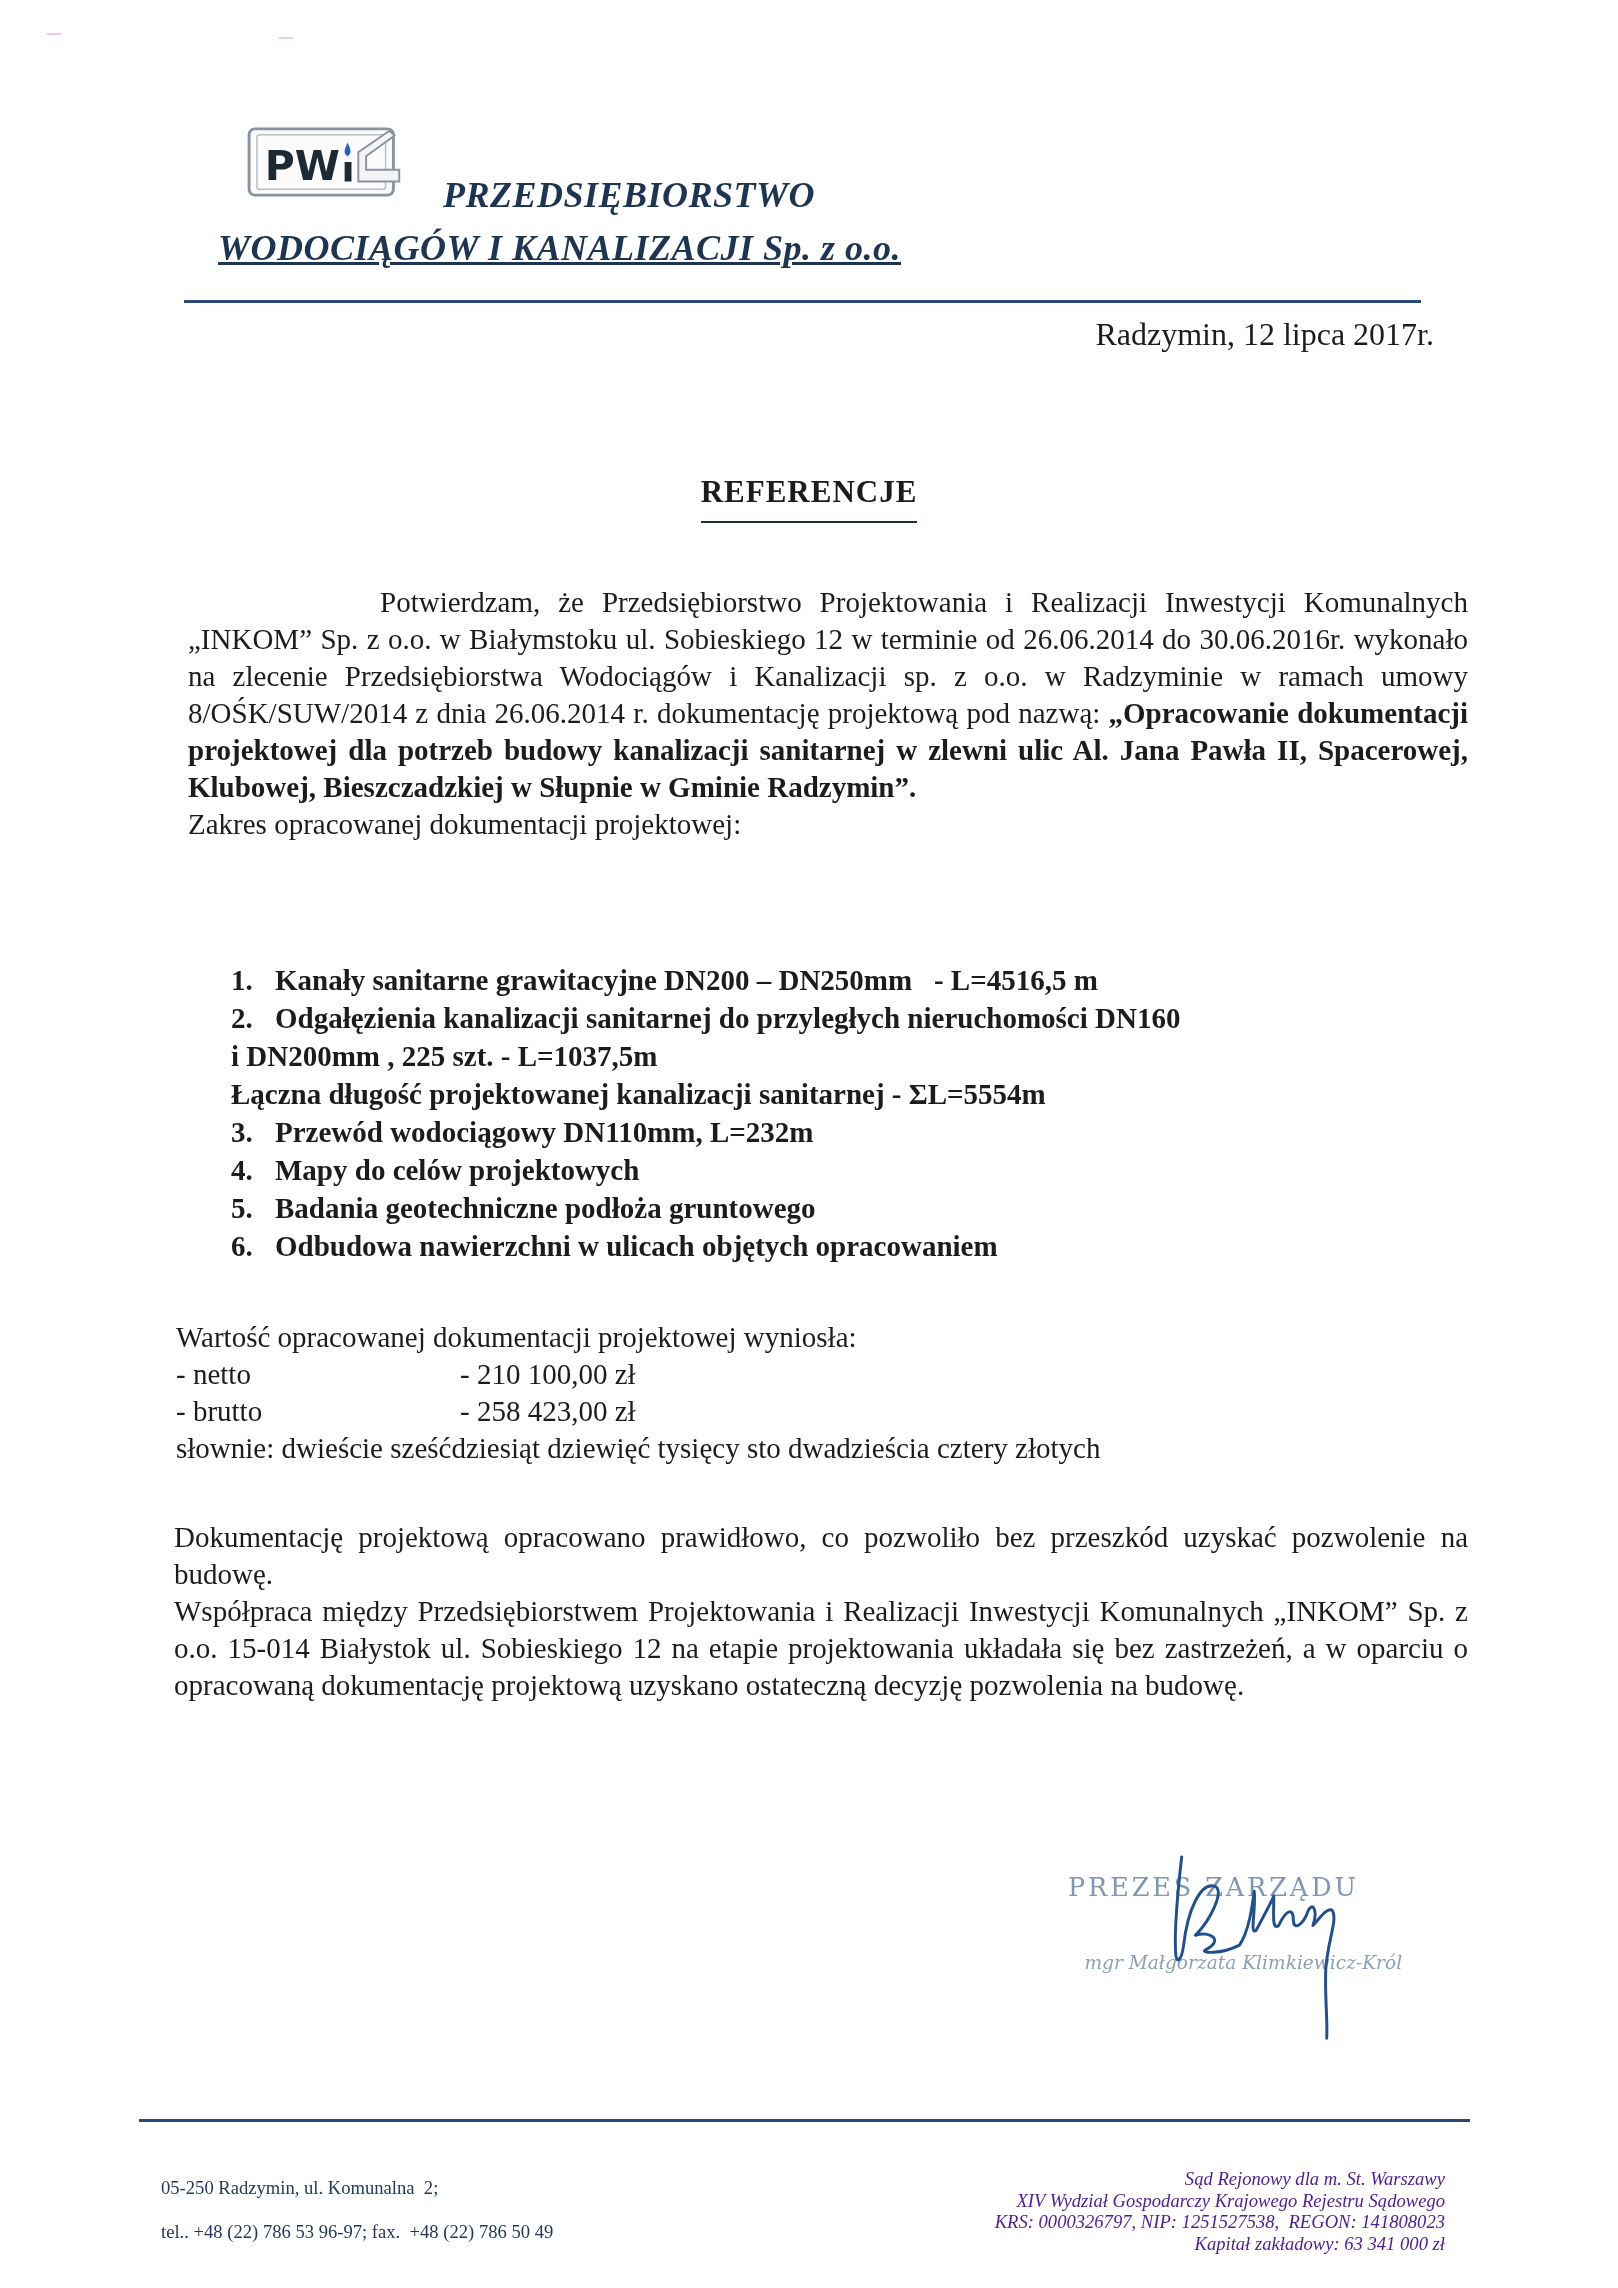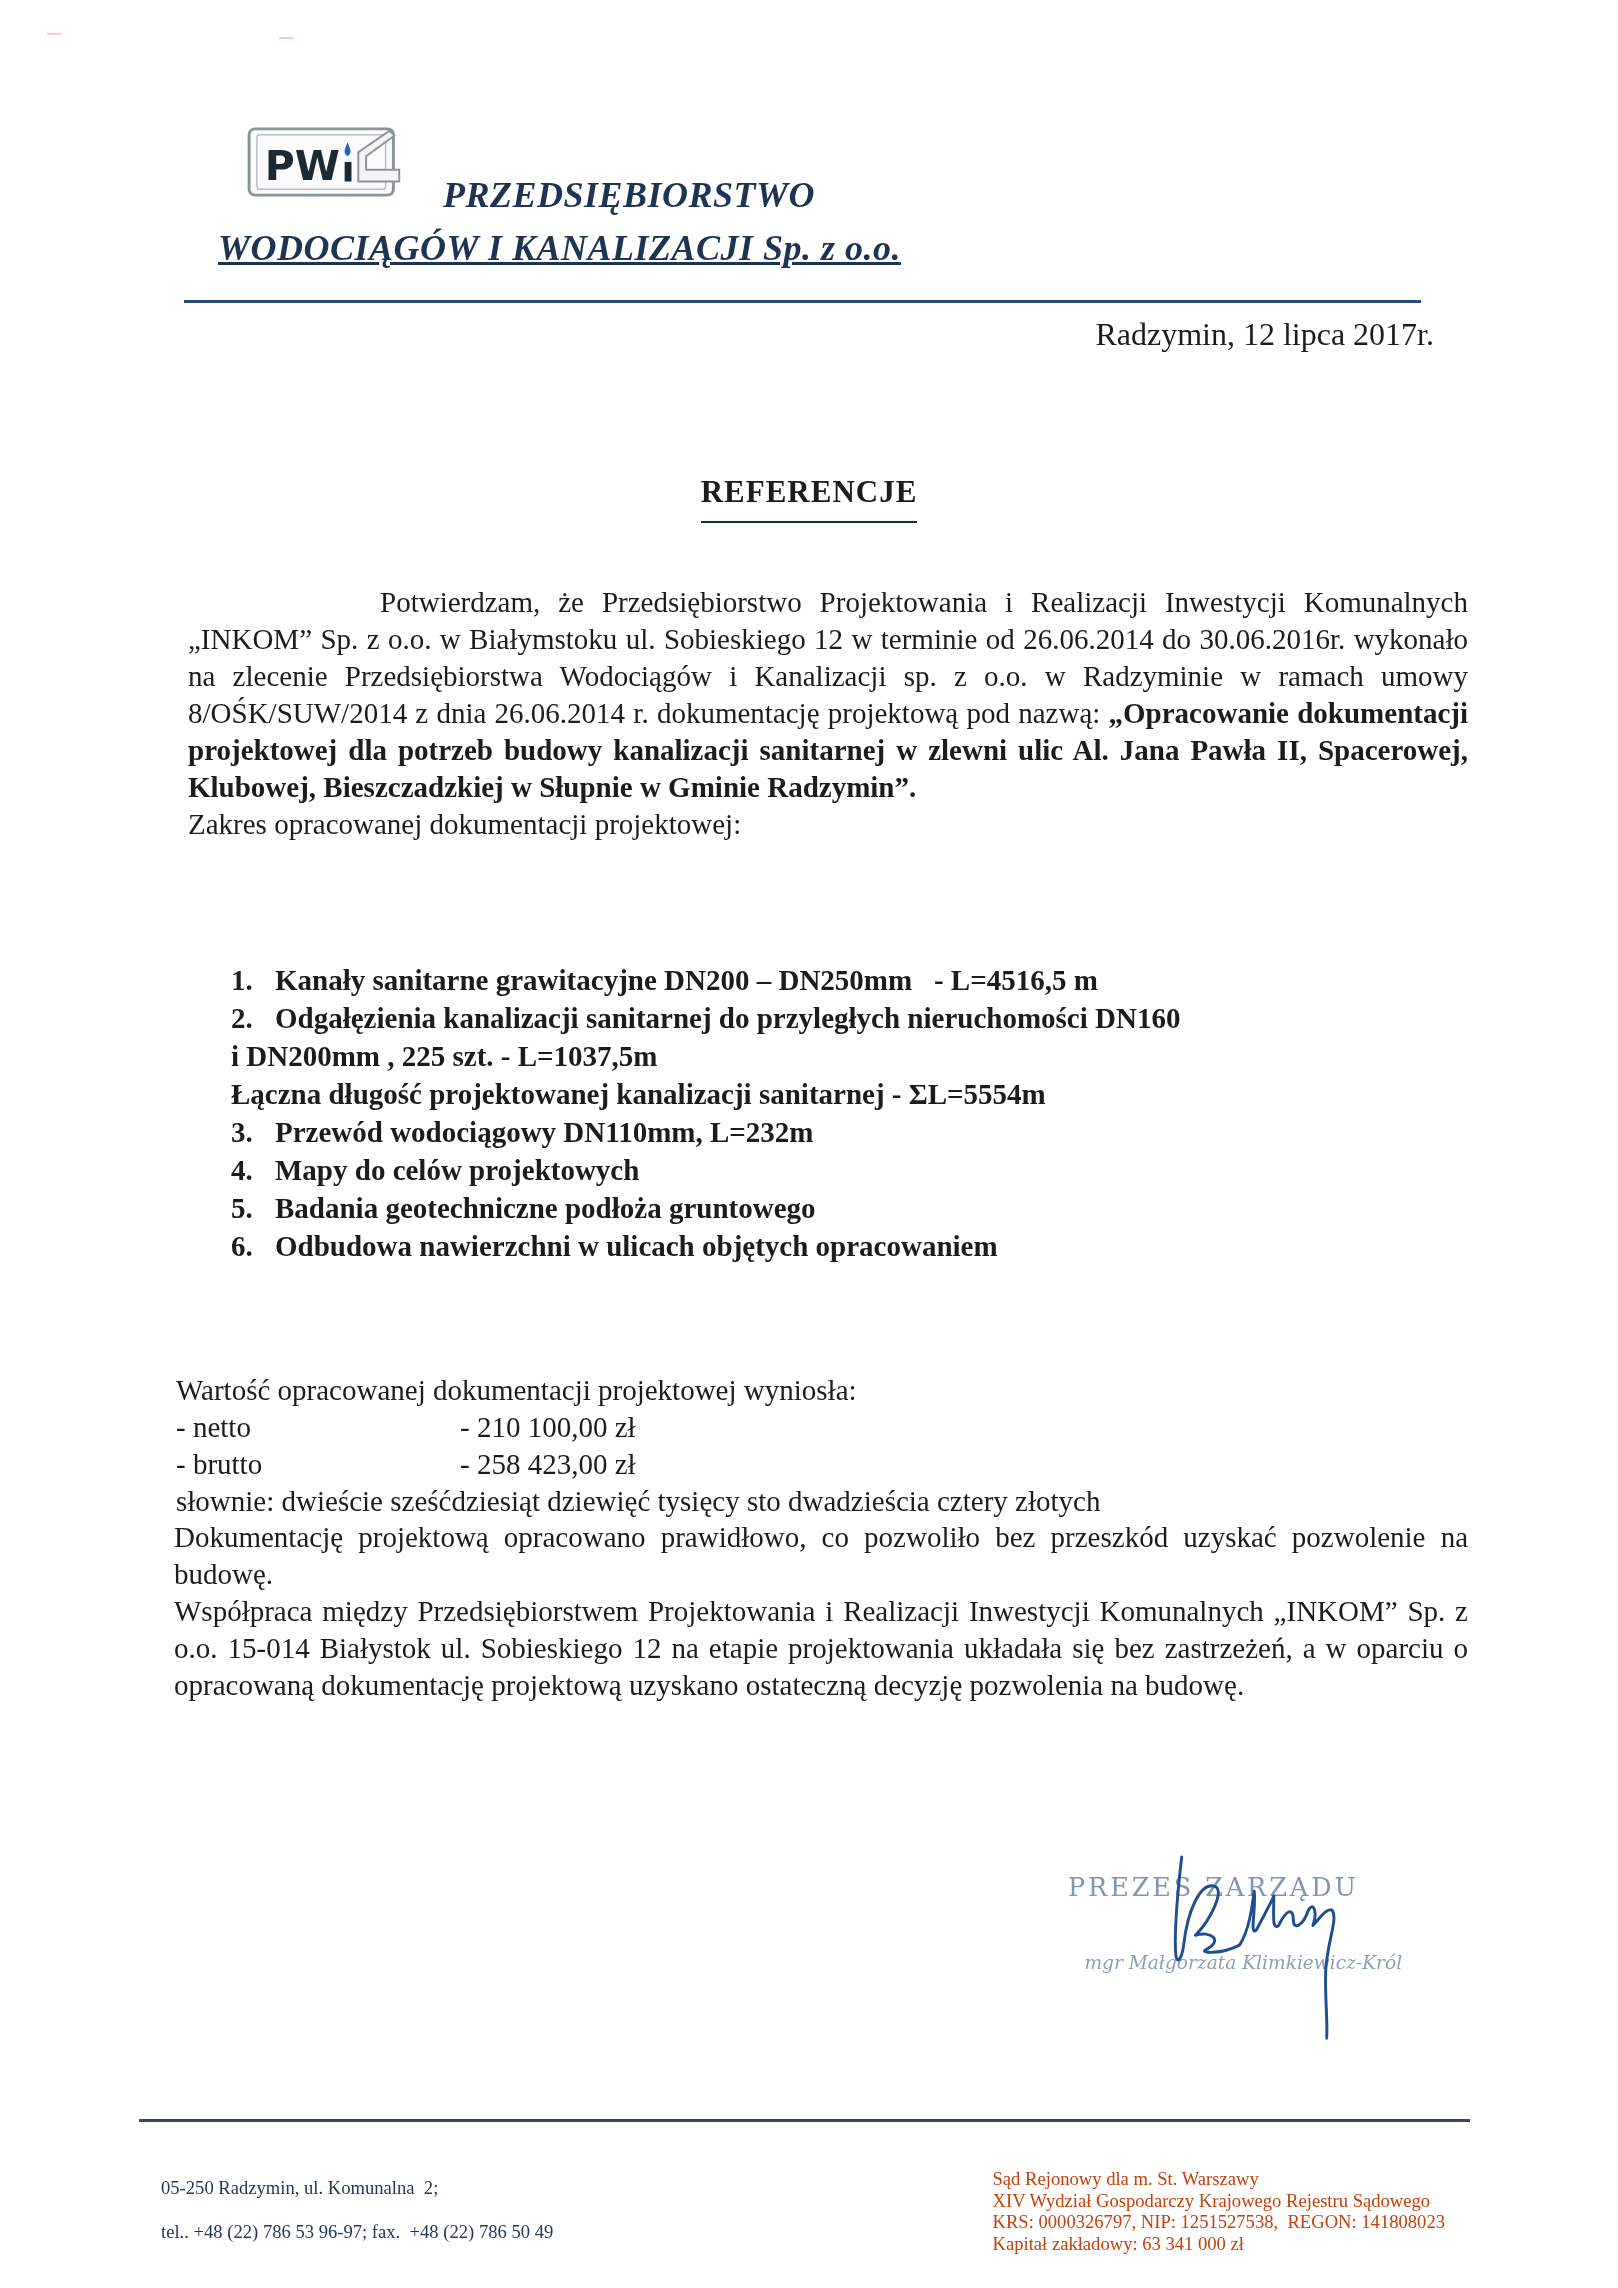--- a/index.html
+++ b/index.html
@@ -24,38 +24,38 @@
     
     .body-block { left: 188px; width: 1280px; font-size: 29px; line-height: 37px; text-align: justify; }
     .para1 { top: 584px; }
     .para1 .indent { display: inline-block; width: 192px; }
     .bold { font-weight: bold; }
 
     .list { left: 231px; top: 961px; width: 1215px; font-size: 29px; line-height: 38px; font-weight: bold; }
     .li { display: flex; }
     .li .num { width: 44px; flex: 0 0 44px; }
 
-    .values { left: 176px; top: 1372px; width: 1274px; font-size: 29px; line-height: 37px; }
+    .values { left: 176px; top: 1319px; width: 1274px; font-size: 29px; line-height: 37px; }
     .val-row { display: flex; }
     .val-row .k { width: 284px; }
 
     .para3 { top: 1519px; }
 
     
     .stamp { left: 1068px; top: 1862px; width: 372px; }
     .stamp-title { font-family: "DejaVu Serif", serif; color: #7f97b5; font-size: 25.5px; letter-spacing: 2.9px;
       position: absolute; left: 0; top: 9.8px; white-space: nowrap; }
     .stamp-name { font-family: "DejaVu Serif", serif; font-style: italic; color: #8da0b8; font-size: 18.6px;
       position: absolute; left: -19.6px; top: 90px; white-space: nowrap; margin-left: 36px; }
     .sig { position: absolute; left: 49px; top: -9.8px; width: 294px; height: 196px; }
 
     
     .footer-rule { left: 139px; top: 2119px; width: 1331px; height: 2.9px; background: #2a4a75; }
     .footer-left { left: 161px; top: 2166px; font-size: 18.6px; line-height: 44px; color: #243a5a; }
-    .footer-right { right: 173px; top: 2168px; font-size: 18.6px; line-height: 21.6px; color: #c2410c; text-align: left; }
+    .footer-right { right: 173px; top: 2168px; font-size: 18.6px; line-height: 21.6px; color: #4c1d95; text-align: right; font-style: italic; }
 
     .speck { width: 13.7px; height: 2px; background: #f0a0d0; opacity: 0.6; }
   </style>
 </head>
 <body>
 
 <div class="abs speck" style="left:47px;top:33px;"></div>
 <div class="abs speck" style="left:279px;top:37px;"></div>
 
 <div class="abs logo">

